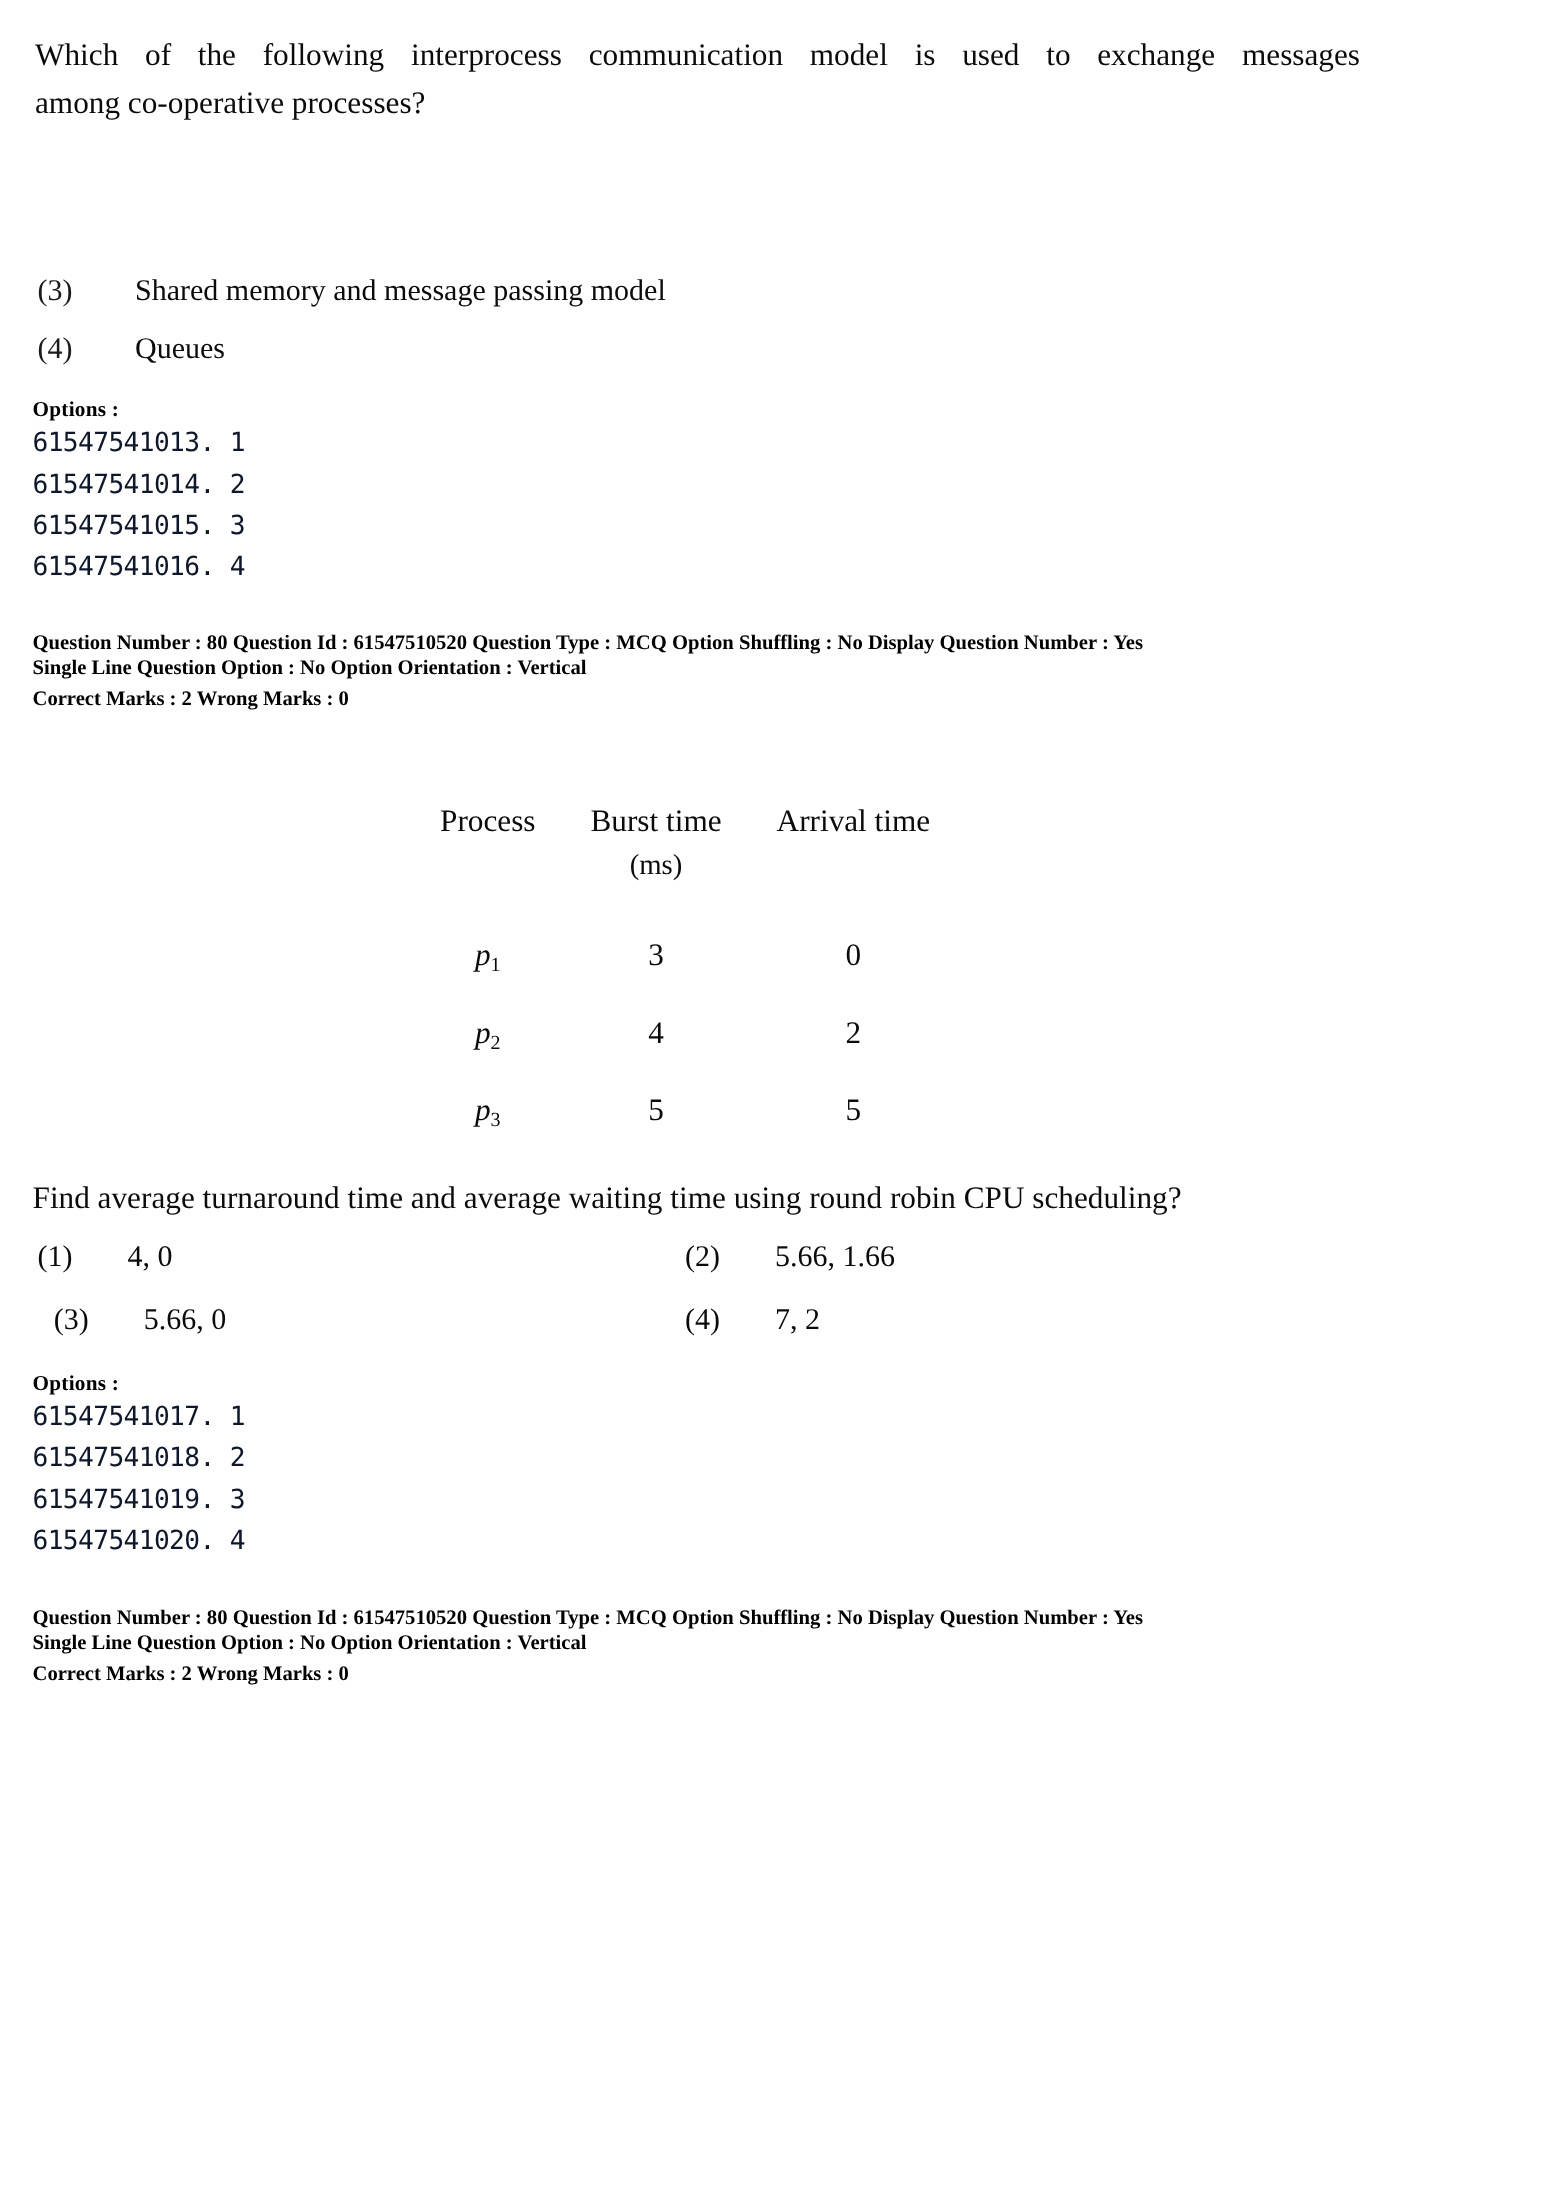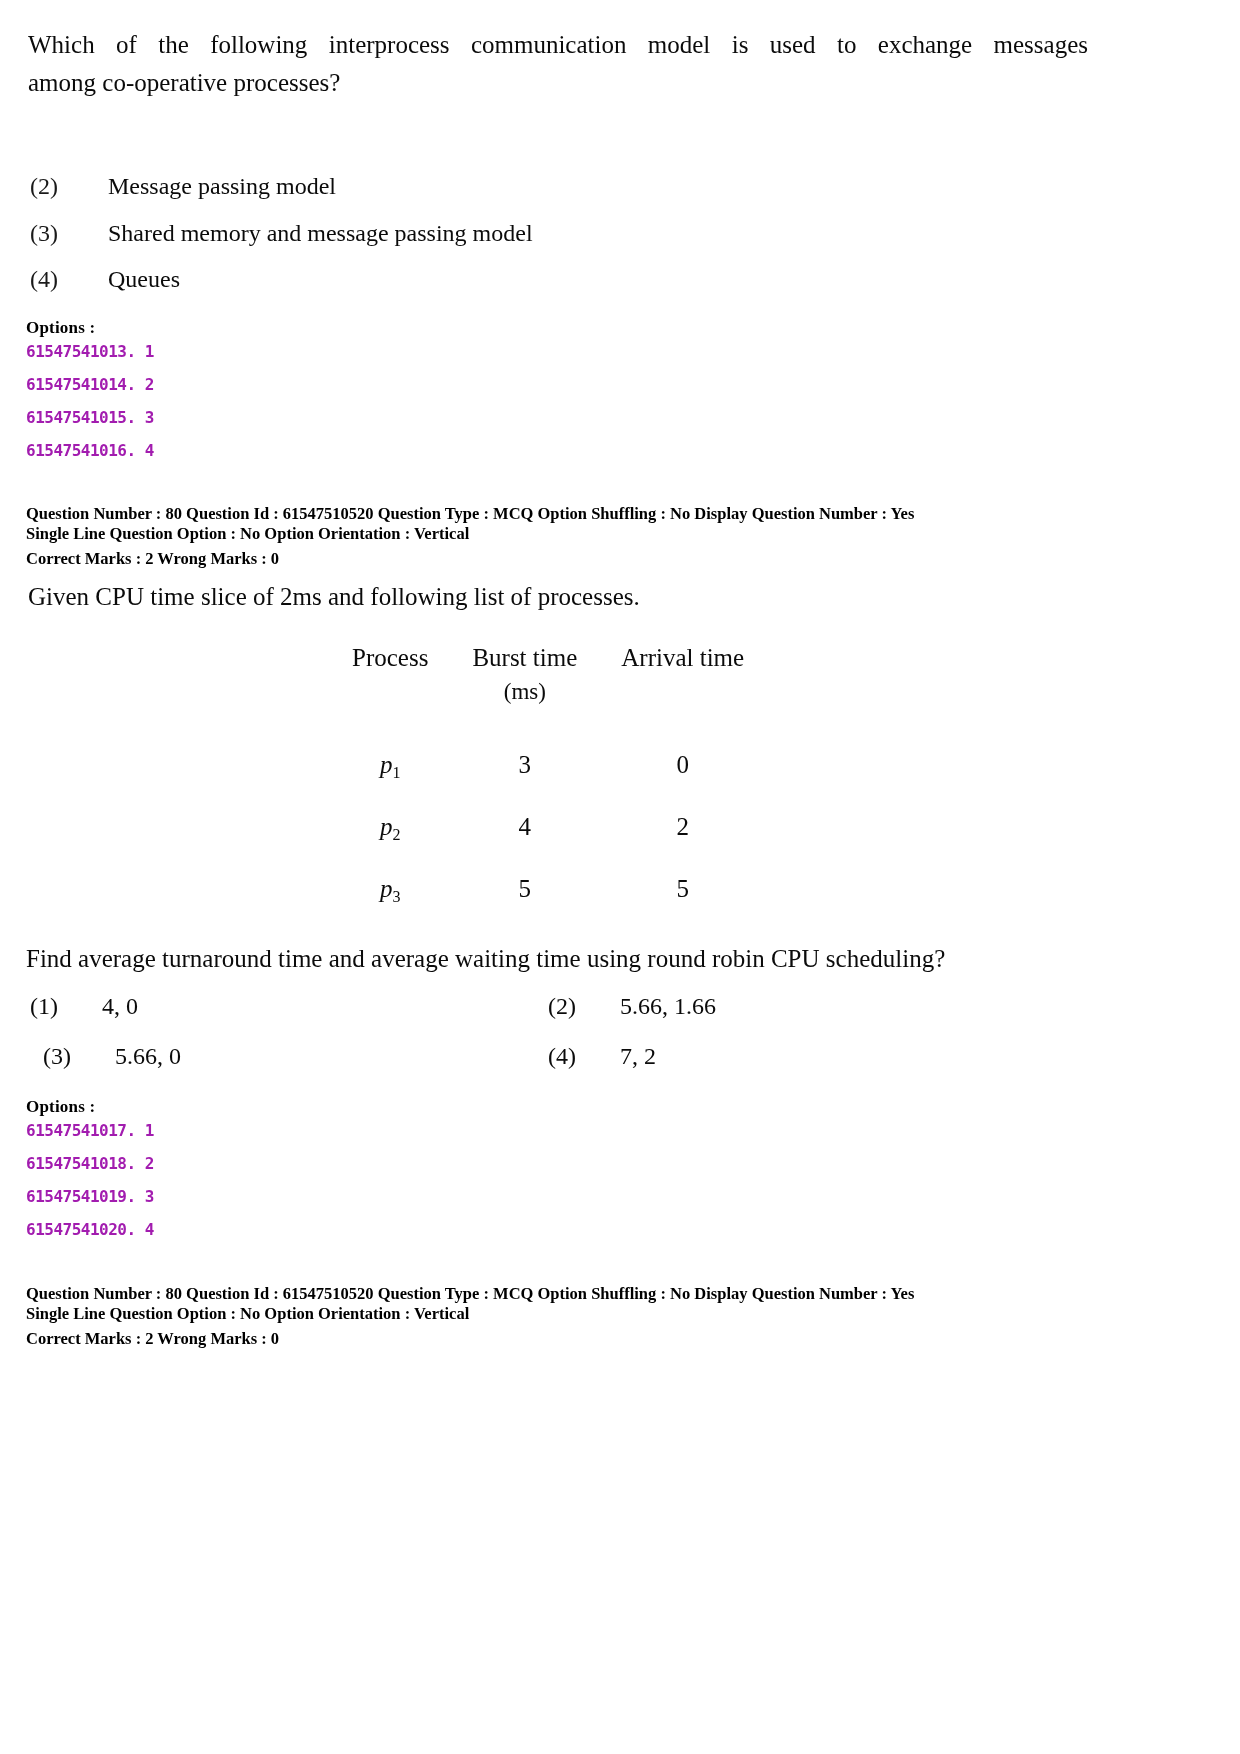--- a/index.html
+++ b/index.html
@@ -67,26 +67,25 @@
   .options-label {
     position: absolute;
     font-size: 17px;
     font-weight: bold;
     font-family: "Liberation Serif", "DejaVu Serif", serif;
     color: #000;
     letter-spacing: 0.2px;
   }
   .opt-code {
     position: absolute;
-    font-size: 16px;
+    font-size: 21px;
     font-family: "DejaVu Sans Mono", "Liberation Mono", monospace;
     letter-spacing: -0.5px;
-    color: #a21caf;
-    white-space: nowrap;
-    font-weight: bold;
+    color: #0f172a;
+    white-space: nowrap;
   }
 
   
   .meta {
     position: absolute;
     font-size: 16.5px;
     font-weight: bold;
     line-height: 21px;
     font-family: "Liberation Serif", "DejaVu Serif", serif;
     color: #000;
@@ -149,42 +148,38 @@
 </head>
 <body>
 
 <div class="page">
 
   <div class="q-stem q1-stem">
     <span class="line1">Which of the following interprocess communication model is used to exchange messages</span>
     <span class="line2">among co-operative processes?</span>
   </div>
 
-  <div class="choice" style="left:30px; top:171px;">
-    <span class="num">(2)</span><span class="txt">Message passing model</span>
-  </div>
   <div class="choice" style="left:30px; top:218px;">
     <span class="num">(3)</span><span class="txt">Shared memory and message passing model</span>
   </div>
   <div class="choice" style="left:30px; top:264px;">
     <span class="num">(4)</span><span class="txt">Queues</span>
   </div>
 
   <div class="options-label" style="left:26px; top:318px;">Options :</div>
 
   <div class="opt-code" style="left:26px; top:342px;">61547541013. 1</div>
   <div class="opt-code" style="left:26px; top:375px;">61547541014. 2</div>
   <div class="opt-code" style="left:26px; top:408px;">61547541015. 3</div>
   <div class="opt-code" style="left:26px; top:441px;">61547541016. 4</div>
 
   <div class="meta" style="left:26px; top:503px;">Question Number : 80  Question Id : 61547510520  Question Type : MCQ  Option Shuffling : No  Display Question Number : Yes</div>
   <div class="meta" style="left:26px; top:523px;">Single Line Question Option : No  Option Orientation : Vertical</div>
   <div class="meta" style="left:26px; top:548px;">Correct Marks : 2  Wrong Marks : 0</div>
 
-  <div class="q-stem" style="left:28px; top:578px; width:1060px;">Given CPU time slice of 2ms and following list of processes.</div>
 
   <table class="proc-table" style="left:330px; top:644px;">
     <thead>
       <tr>
         <th>Process</th>
         <th>Burst time</th>
         <th>Arrival time</th>
       </tr>
       <tr class="unit-row">
         <td></td>

